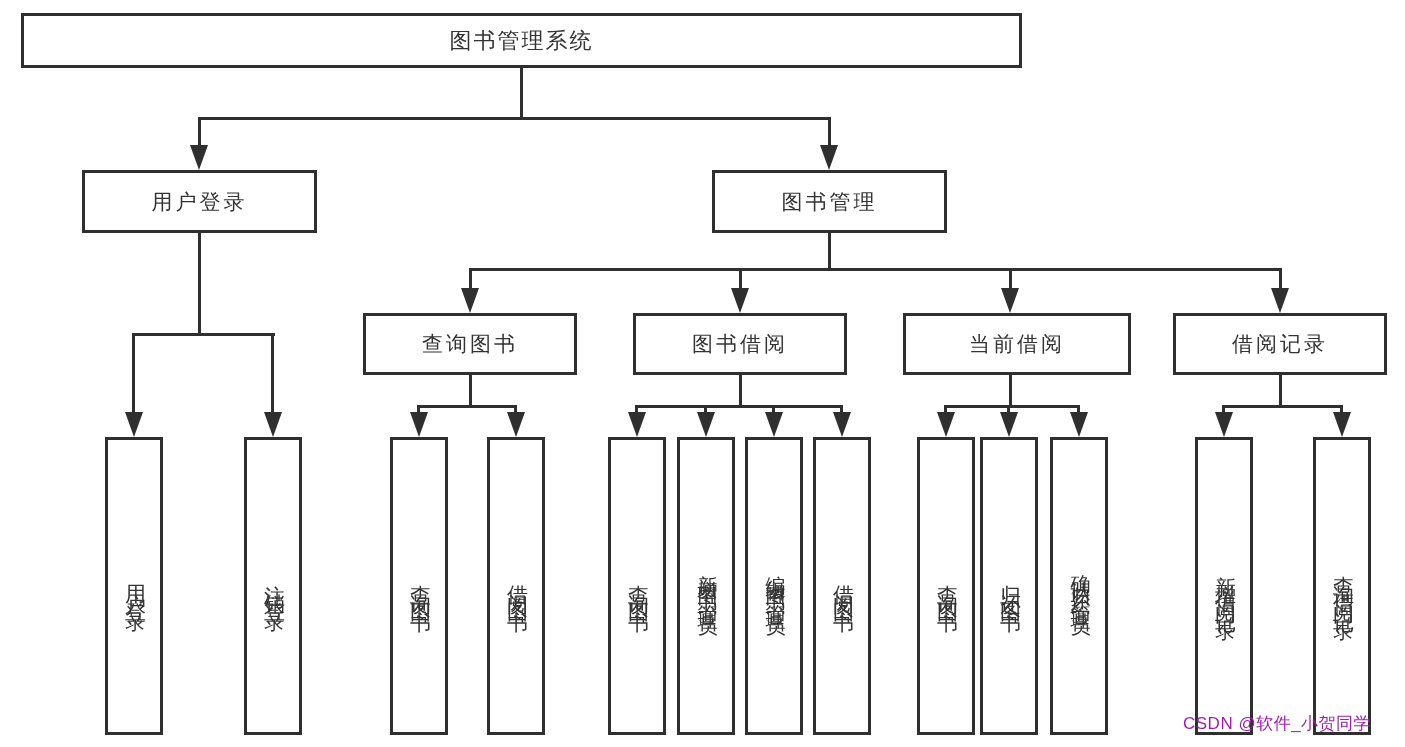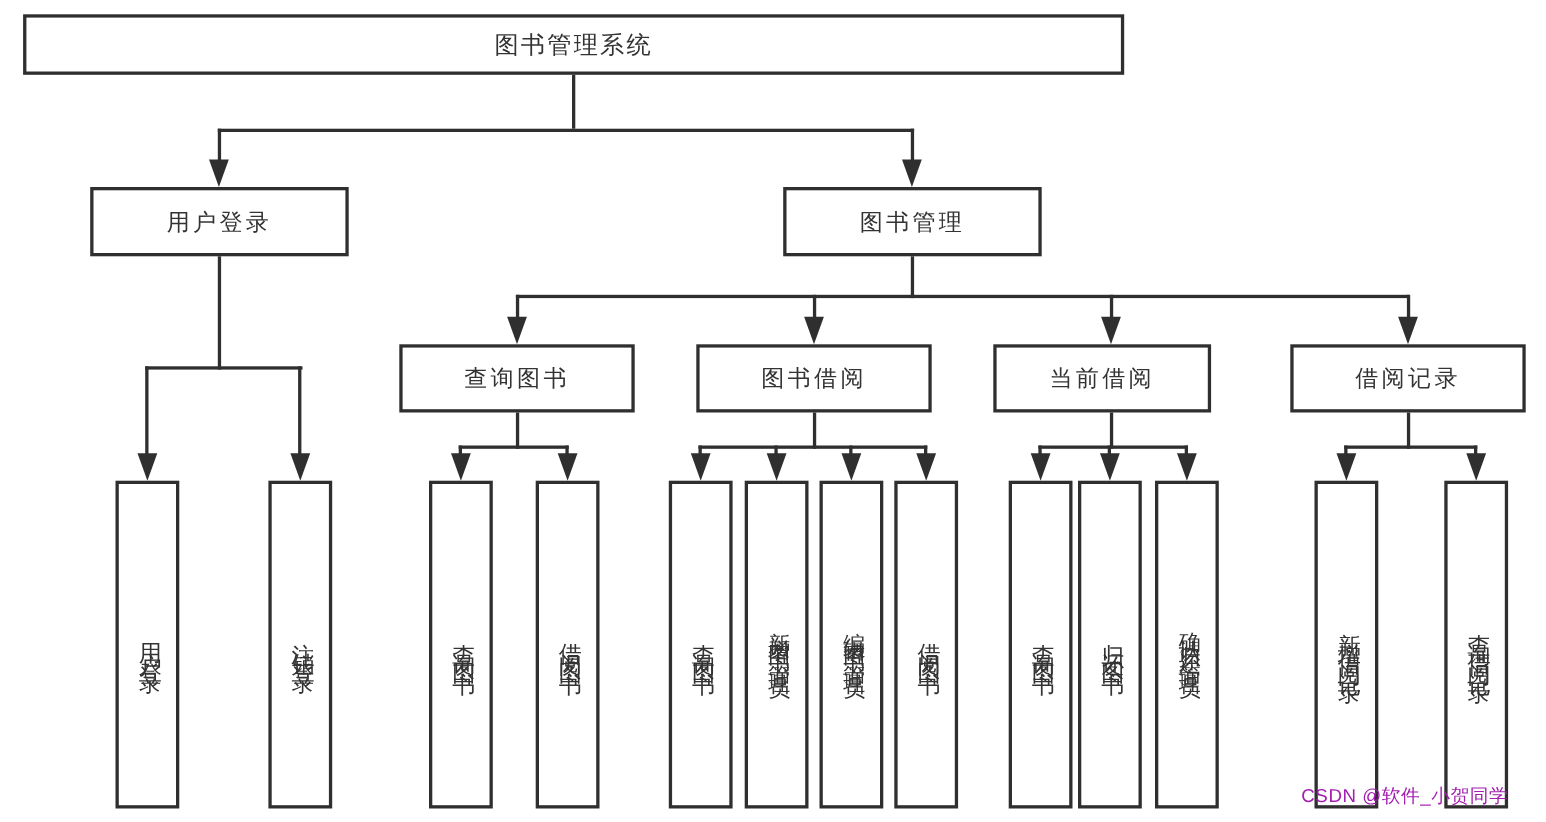--- a/index.html
+++ b/index.html
@@ -97,21 +97,21 @@
   <div class="ar" style="left:731px; top:288px;"></div>
   <div class="ar" style="left:1001px; top:288px;"></div>
   <div class="ar" style="left:1271px; top:288px;"></div>
 
   <div class="box" style="left:363px; top:313px; width:214px; height:62px;">
     <span class="hlabel">查询图书</span>
   </div>
   <div class="box" style="left:633px; top:313px; width:214px; height:62px;">
     <span class="hlabel">图书借阅</span>
   </div>
-  <div class="box" style="left:903px; top:313px; width:198px; height:62px;">
+  <div class="box" style="left:903px; top:313px; width:228px; height:62px;">
     <span class="hlabel">当前借阅</span>
   </div>
   <div class="box" style="left:1173px; top:313px; width:214px; height:62px;">
     <span class="hlabel">借阅记录</span>
   </div>
 
   <div class="ln" style="left:469px; top:375px; width:3px; height:33px;"></div>
   <div class="ln" style="left:417px; top:405px; width:100px; height:3px;"></div>
   <div class="ln" style="left:417px; top:405px; width:3px; height:12px;"></div>
   <div class="ln" style="left:514px; top:405px; width:3px; height:12px;"></div>

